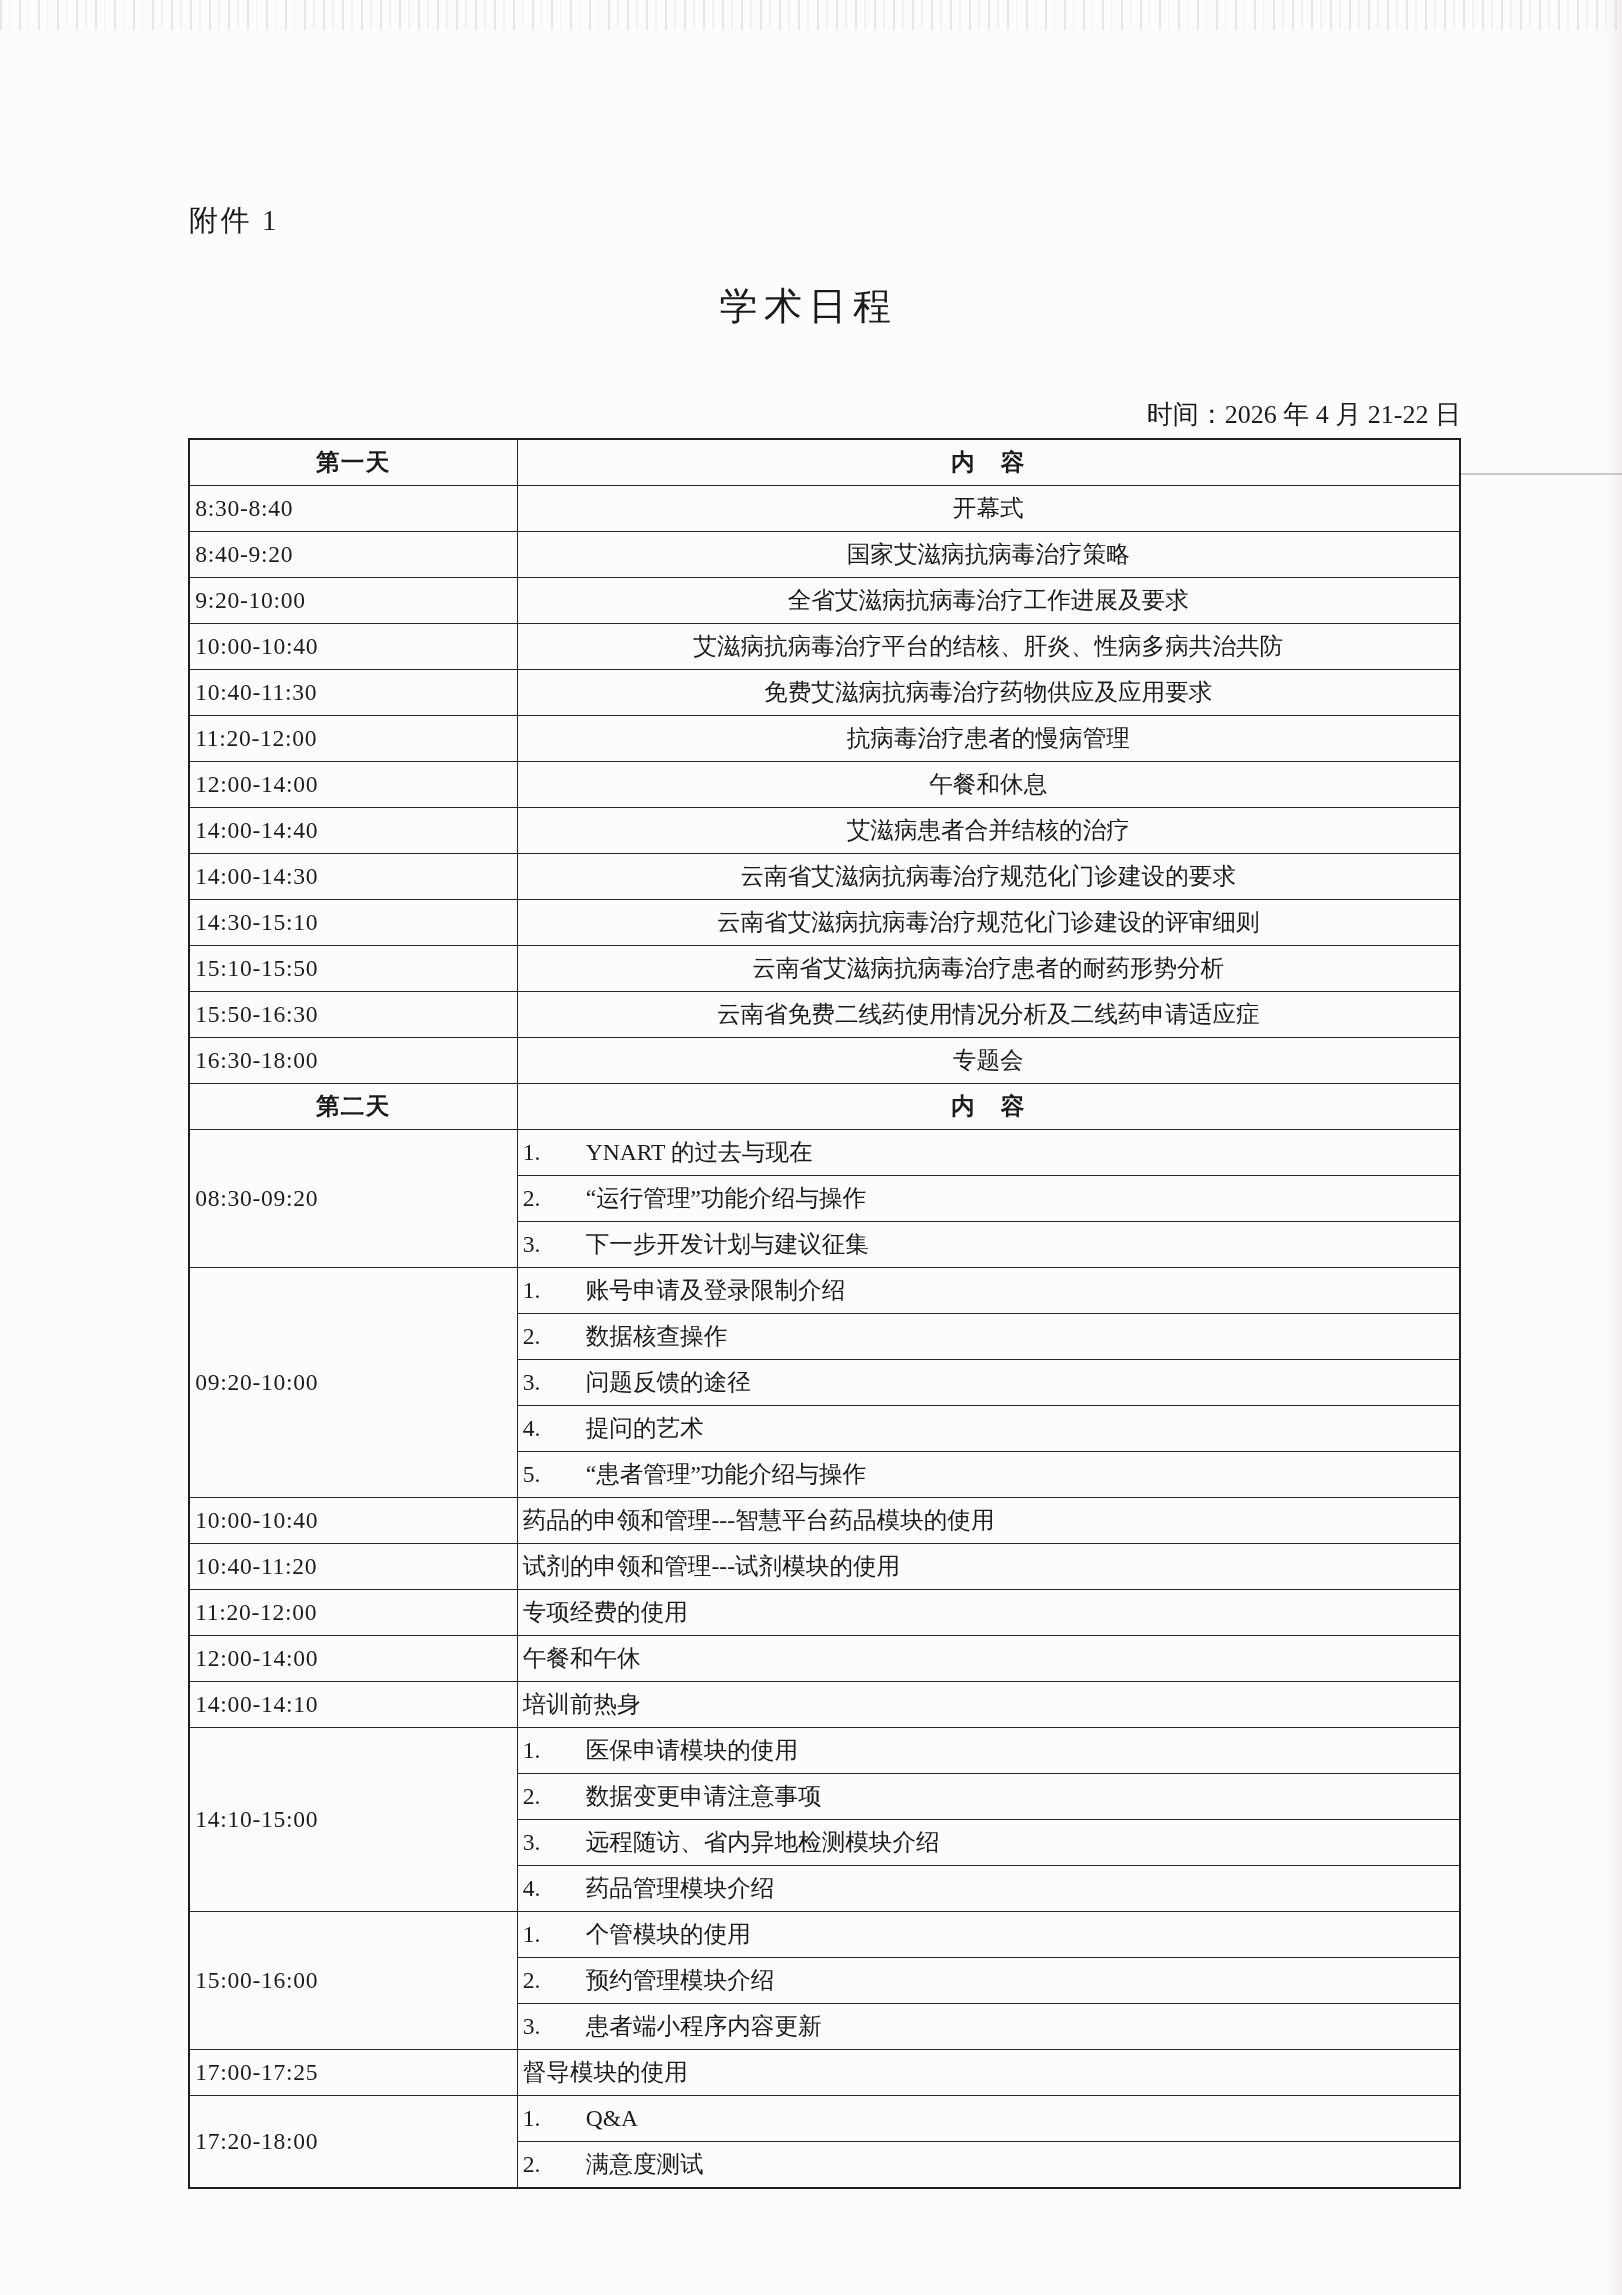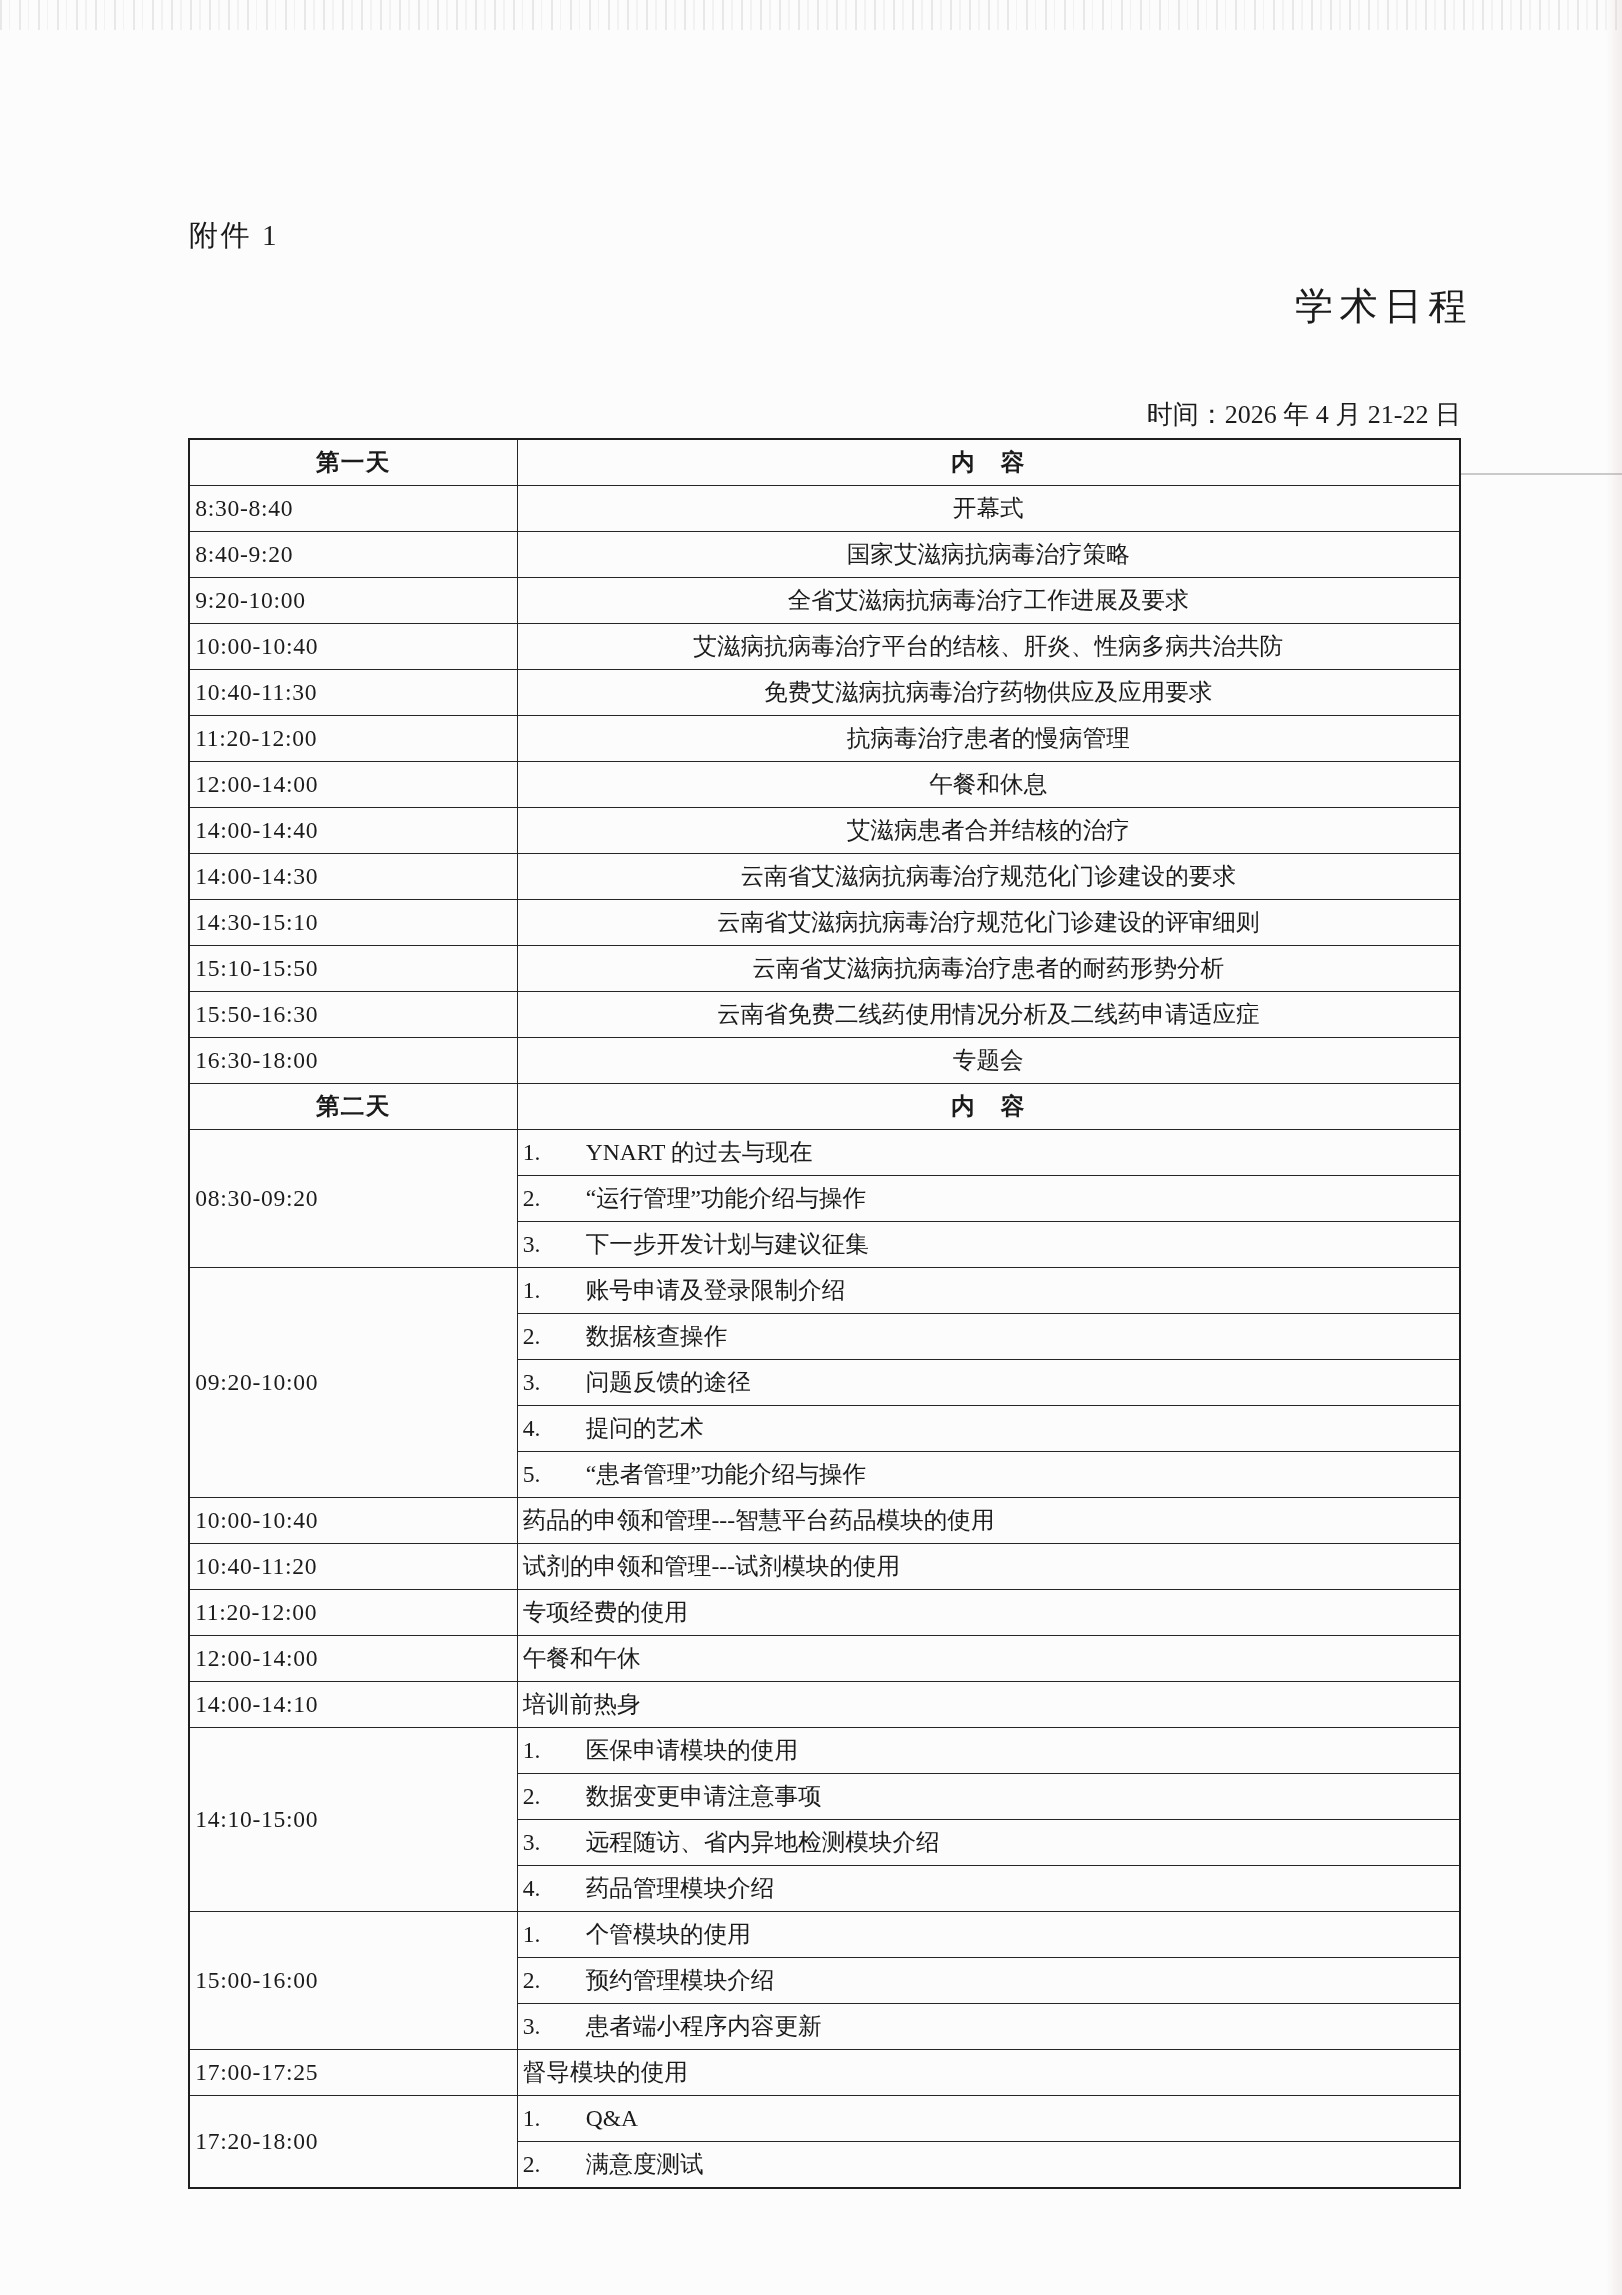--- a/index.html
+++ b/index.html
@@ -19,26 +19,26 @@
   }
   .scan-right{
     position:absolute;top:0;right:0;width:17px;height:2295px;
     background:linear-gradient(90deg,rgba(255,255,255,0),rgba(225,205,205,.35));
   }
   .scan-line-right{
     position:absolute;top:473px;left:1461px;width:162px;height:2px;
     background:rgba(150,140,140,.45);
   }
   .attachment{
-    position:absolute;left:189px;top:216px;
+    position:absolute;left:189px;top:201px;
     font-size:29px;letter-spacing:2.6px;
   }
   .doc-title{
-    position:absolute;left:200px;top:281px;width:1273px;
-    text-align:right;font-size:38px;letter-spacing:6.5px;
+    position:absolute;left:172px;top:281px;width:1273px;
+    text-align:center;font-size:38px;letter-spacing:6.5px;
   }
   .date-line{
     position:absolute;left:188px;top:397px;width:1273px;
     text-align:right;font-size:26px;
   }
   .table-wrap{position:absolute;left:188px;top:438px;}
   table.schedule{
     border-collapse:collapse;table-layout:fixed;
     width:1273px;background:transparent;
   }

